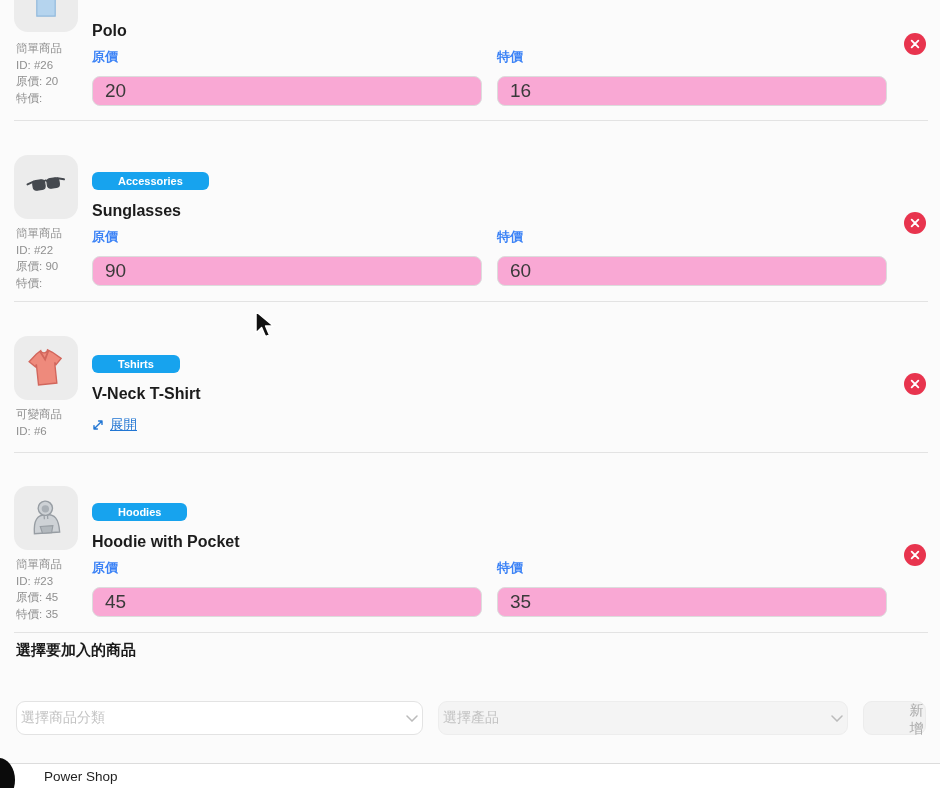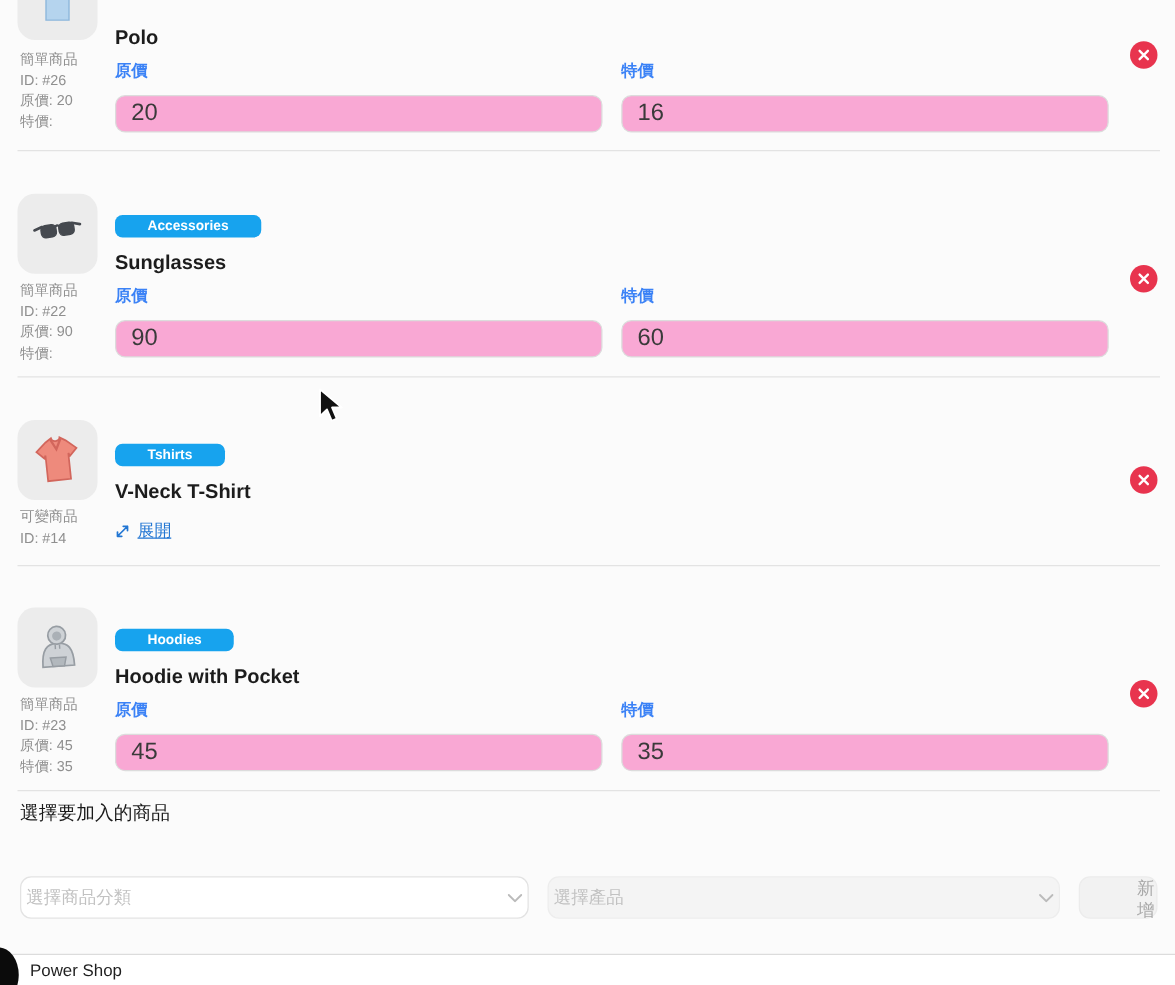--- a/index.html
+++ b/index.html
@@ -52,38 +52,38 @@
     position:absolute; right:14px; width:22px; height:22px; border:none; border-radius:50%;
     background:#e8344e; display:flex; align-items:center; justify-content:center; cursor:pointer; padding:0;
   }
   .row-1 .remove { top:33px; }
   .row-2 .remove { top:91px; }
   .row-3 .remove { top:71px; }
   .row-4 .remove { top:91px; }
 
   
   .add-section { height:130px; padding:8px 14px 0 16px; }
-  .add-heading { font-size:15px; font-weight:normal; color:#1a1a1a; }
+  .add-heading { font-size:15px; font-weight:bold; color:#1a1a1a; }
   .controls { display:grid; grid-template-columns:407px 410px 1fr; column-gap:15px; margin-top:41px; }
   .select {
     height:34px; border-radius:9px; display:flex; align-items:center;
     padding:0 4px; justify-content:space-between; cursor:pointer;
   }
   .select-white { background:#fff; border:1px solid #e3e3e3; }
   .select-grey  { background:#f4f4f4; border:1px solid #ededed; }
   .select .ph { font-size:14px; color:#c2c2c2; }
   .add-btn {
     height:34px; border-radius:9px; background:#f2f2f2; border:1px solid #ececec;
     font-family:inherit; font-size:14px; color:#a9a9a9; cursor:pointer;padding-left:44px;
   }
 
   
   .footer {
     position:absolute; left:0; right:0; bottom:0; height:25px; background:#fff;
-    border-top:1px solid #dcdcdc; display:flex; align-items:center; padding-left:24px;
+    border-top:1px solid #dcdcdc; display:flex; align-items:center; padding-left:44px;
   }
   .brand { font-size:13.5px; color:#1f1f1f; }
   .corner { position:absolute; left:-17px; bottom:-14px; width:32px; height:44px; background:#0b0b0b; border-radius:50%; }
 
   .cursor { position:absolute; left:249px; top:309px; pointer-events:none; }
 </style>
 </head>
 <body>
 
 <div class="page">
@@ -168,21 +168,21 @@
       <div class="thumb">
         <svg width="46" height="46" viewBox="0 0 40 40">
           <g transform="rotate(-6 20 20)">
             <path d="M13 7 L17 4.5 C17.5 7.5 22.5 7.5 23 4.5 L27 7 L34 13 L29 18 L28 16 L28 34 L12 34 L12 16 L11 18 L6 13 Z" fill="#ee8a7c" stroke="#d2665c" stroke-width="1.2"></path>
             <path d="M16.5 5.5 L20 12.5 L23.5 5.5" fill="none" stroke="#d2665c" stroke-width="1.6"></path>
           </g>
         </svg>
       </div>
       <div class="meta">
         <div>可變商品</div>
-        <div>ID: #14</div>
+        <div>ID: #6</div>
       </div>
     </div>
     <div class="content">
       <span class="badge">Tshirts</span>
       <h3 class="title">V-Neck T-Shirt</h3>
       <div class="expand-line">
         <svg width="12" height="12" viewBox="0 0 12 12">
           <path d="M2 10 L10 2 M2 10 L2 6.6 M2 10 L5.4 10 M10 2 L6.6 2 M10 2 L10 5.4" stroke="#2276d3" stroke-width="1.4" fill="none" stroke-linecap="round"></path>
         </svg>
         <a class="expand-link">展開</a>

